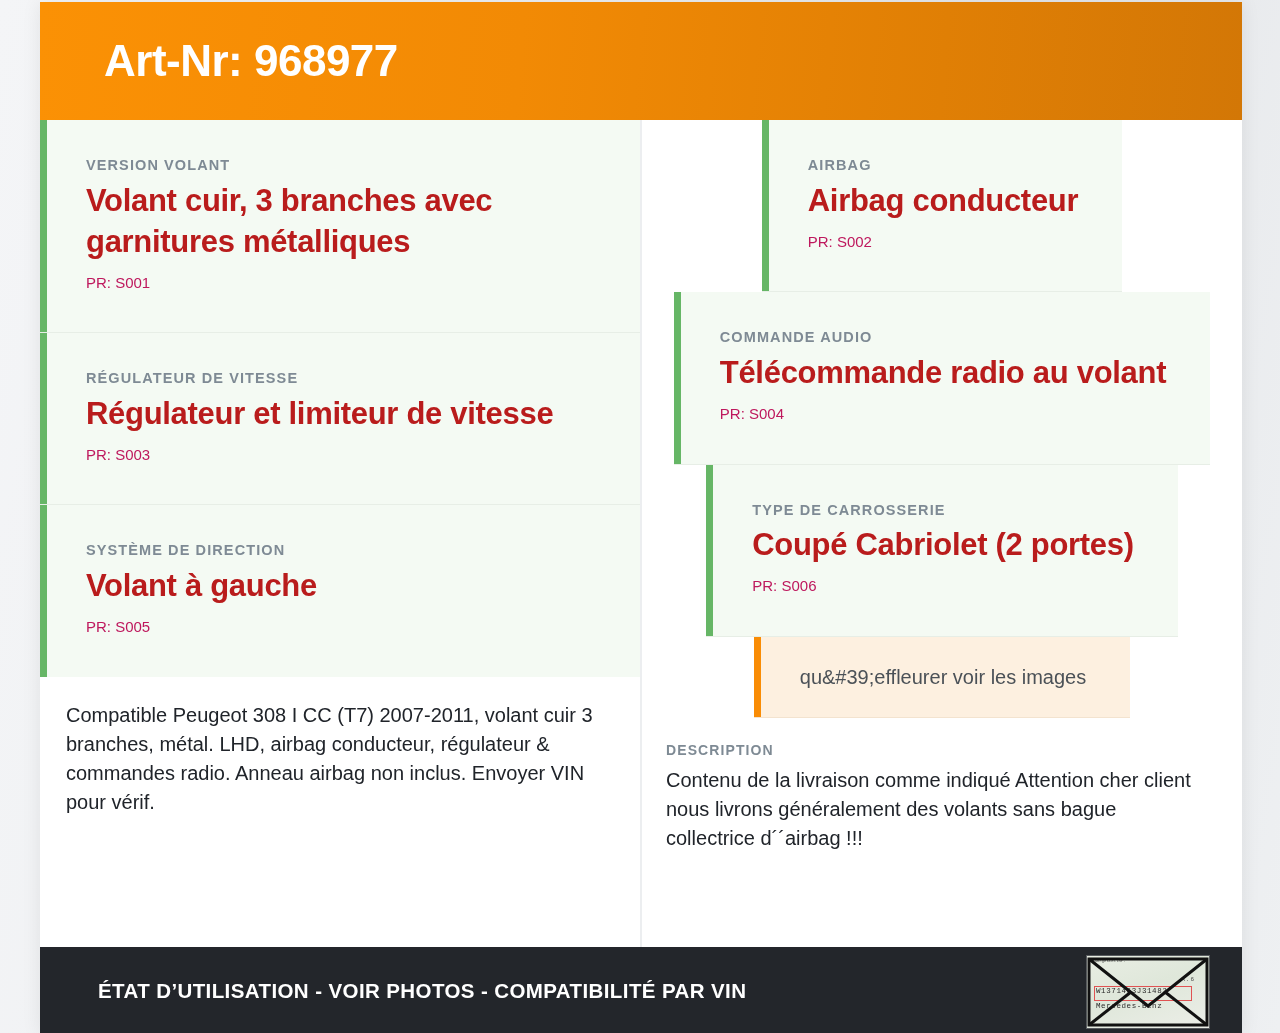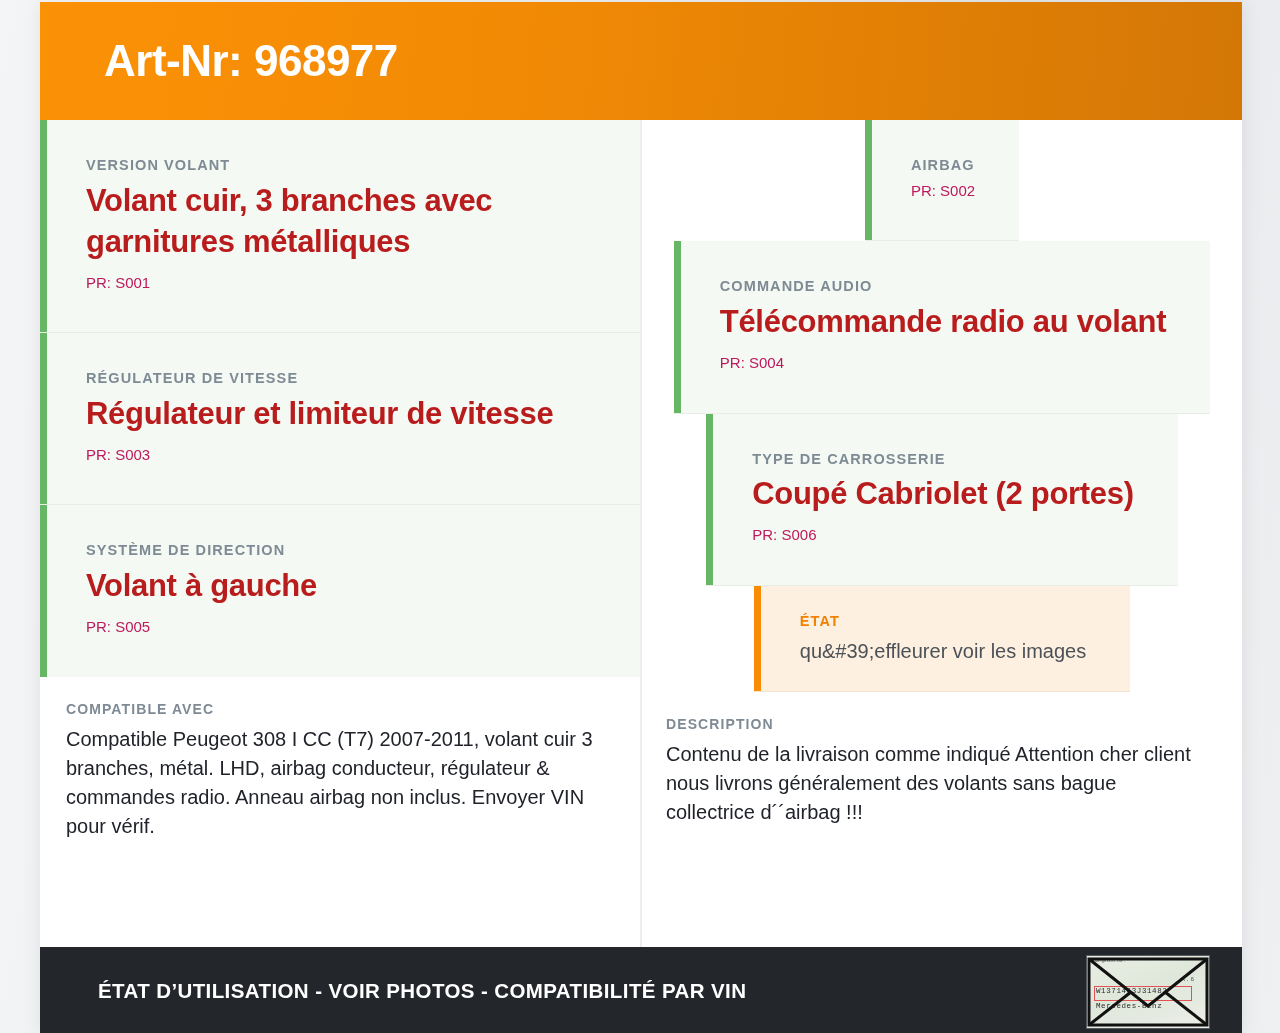--- a/index.html
+++ b/index.html
@@ -245,47 +245,46 @@
         <div class="spec-pr">PR: S003</div>
       </div>
 
       <div class="spec pad-tall last-green">
         <div class="spec-label">SYSTÈME DE DIRECTION</div>
         <div class="spec-value">Volant à gauche</div>
         <div class="spec-pr">PR: S005</div>
       </div>
 
       <div class="textblock">
-        <div class="text-label">COMPATIBLE AVEC</div>
         <div class="text-body">Compatible Peugeot 308 I CC (T7) 2007-2011, volant cuir 3 branches, métal. LHD, airbag conducteur, régulateur &amp; commandes radio. Anneau airbag non inclus. Envoyer VIN pour vérif.</div>
       </div>
 
     </div>
 
     <div class="col col-right">
 
       <div class="spec pad-tall">
         <div class="spec-label">AIRBAG</div>
+        <div class="spec-value">Airbag conducteur</div>
         <div class="spec-pr">PR: S002</div>
       </div>
 
       <div class="spec pad-tall">
         <div class="spec-label">COMMANDE AUDIO</div>
         <div class="spec-value">Télécommande radio au volant</div>
         <div class="spec-pr">PR: S004</div>
       </div>
 
       <div class="spec pad-tall">
         <div class="spec-label">TYPE DE CARROSSERIE</div>
         <div class="spec-value">Coupé Cabriolet (2 portes)</div>
         <div class="spec-pr">PR: S006</div>
       </div>
 
       <div class="spec state">
-        <div class="spec-label">ÉTAT</div>
         <div class="state-value">qu&amp;#39;effleurer voir les images</div>
       </div>
 
       <div class="textblock pad-right">
         <div class="text-label">DESCRIPTION</div>
         <div class="text-body">Contenu de la livraison comme indiqué Attention cher client nous livrons généralement des volants sans bague collectrice d´´airbag !!!</div>
       </div>
 
     </div>
   </div>

